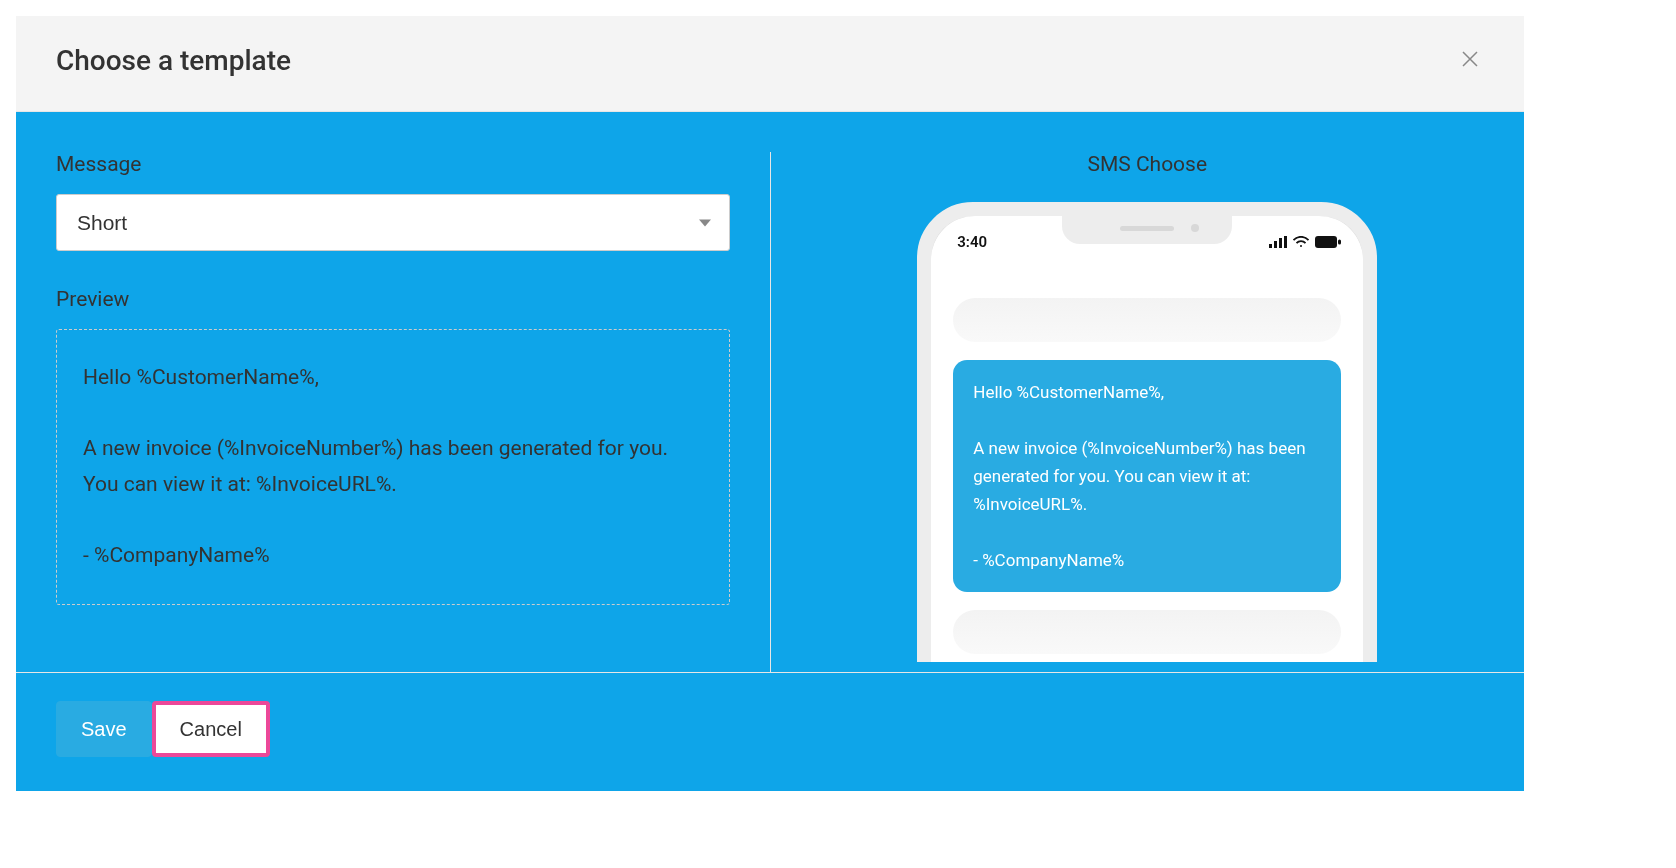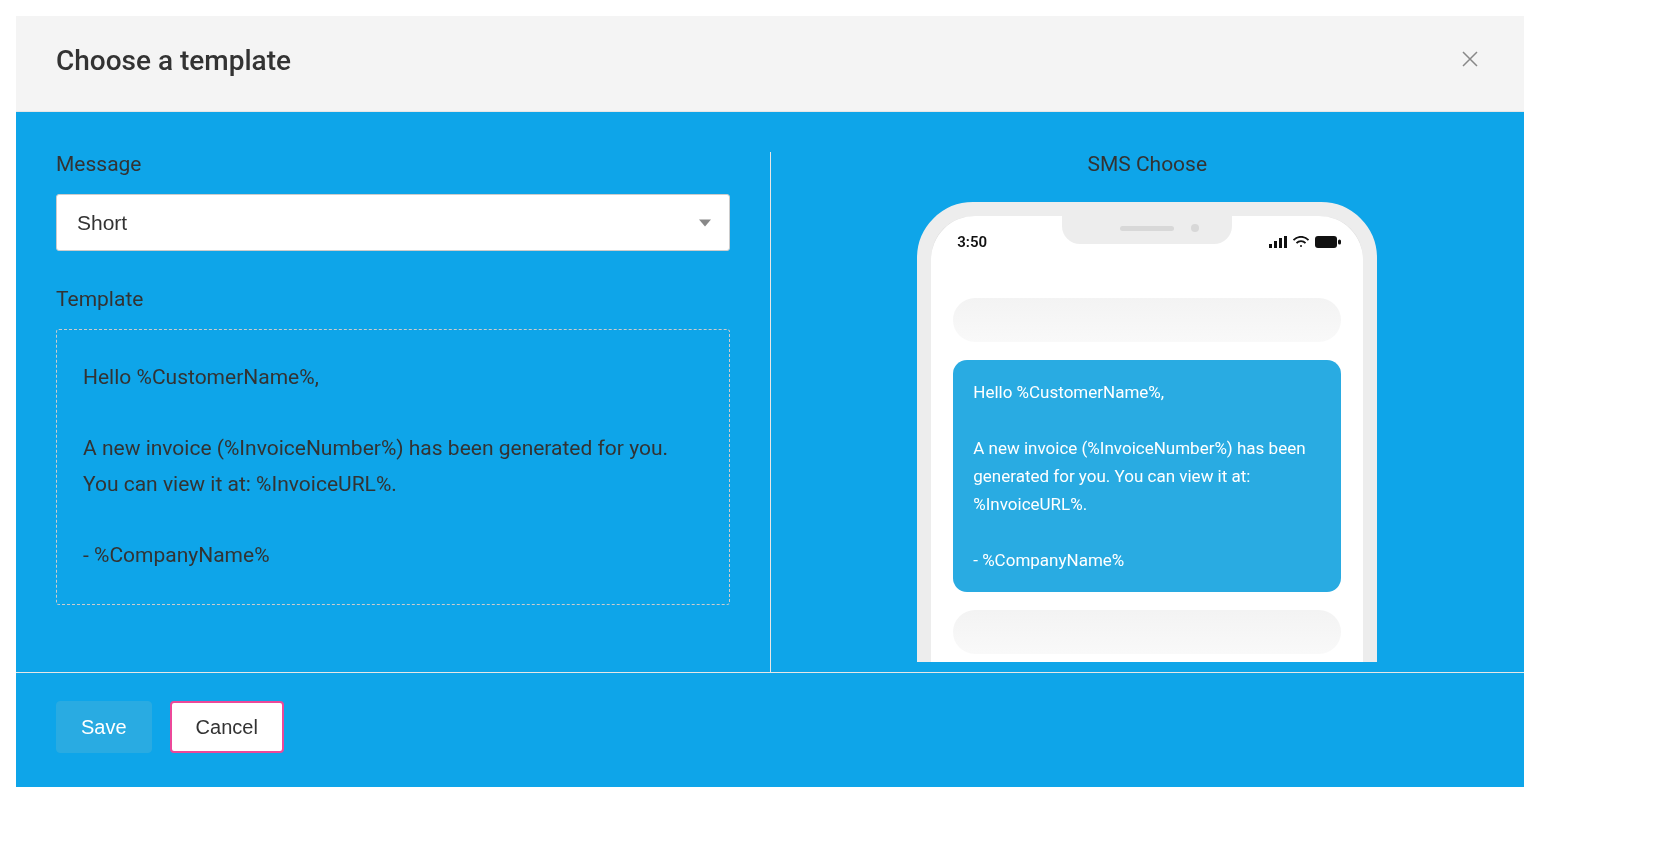--- a/index.html
+++ b/index.html
@@ -197,38 +197,37 @@
     white-space: pre-wrap;
     margin-bottom: 18px;
   }
   .msg-placeholder.bottom {
     margin-top: 4px;
   }
   .modal-footer {
     border-top: 1px solid #e6e6e6;
     padding: 28px 40px 34px 40px;
     display: flex;
-    gap: 18px;
   }
   .btn {
     font-size: 20px;
     padding: 14px 24px;
     border-radius: 4px;
     cursor: pointer;
     line-height: 1;
   }
   .btn-primary {
     background: #29abe2;
     color: #fff;
     border: 1px solid #29abe2;
   }
   .btn-secondary {
     background: #fff;
     color: #333;
-    border: 2px solid #ec4899;
+    border: 4px solid #ec4899;
   }
 </style>
 </head>
 <body>
 
 <div class="modal">
 
   <div class="modal-header">
     <div class="modal-title">Choose a template</div>
     <button class="close-btn" aria-label="Close">
@@ -249,41 +248,41 @@
         <select class="select">
           <option>Short</option>
         </select>
         <span class="select-caret">
           <svg viewBox="0 0 14 10">
               <path d="M1 1 L7 8 L13 1 Z"></path>
             </svg>
         </span>
       </div>
 
-      <div class="field-label">Template</div>
+      <div class="field-label">Preview</div>
       <div class="message-box">Hello %CustomerName%,
 
 A new invoice (%InvoiceNumber%) has been generated for you. You can view it at: %InvoiceURL%.
 
 - %CompanyName%</div>
 
     </div>
 
     <div class="divider"></div>
 
     <div class="right-col">
       <div class="preview-title">SMS Choose</div>
 
       <div class="phone-clip">
         <div class="phone">
 
           <div class="phone-screen">
             <div class="notch"></div>
             <div class="status-bar">
-              <span>3:50</span>
+              <span>3:40</span>
               <div class="status-right">
                 <span class="signal">
                   <svg width="18" height="12" viewBox="0 0 18 12">
                     <rect x="0" y="8" width="3" height="4" fill="#111"></rect>
                     <rect x="5" y="5" width="3" height="7" fill="#111"></rect>
                     <rect x="10" y="2" width="3" height="10" fill="#111"></rect>
                     <rect x="15" y="0" width="3" height="12" fill="#111"></rect>
                   </svg>
                 </span>
                 <span class="wifi">

